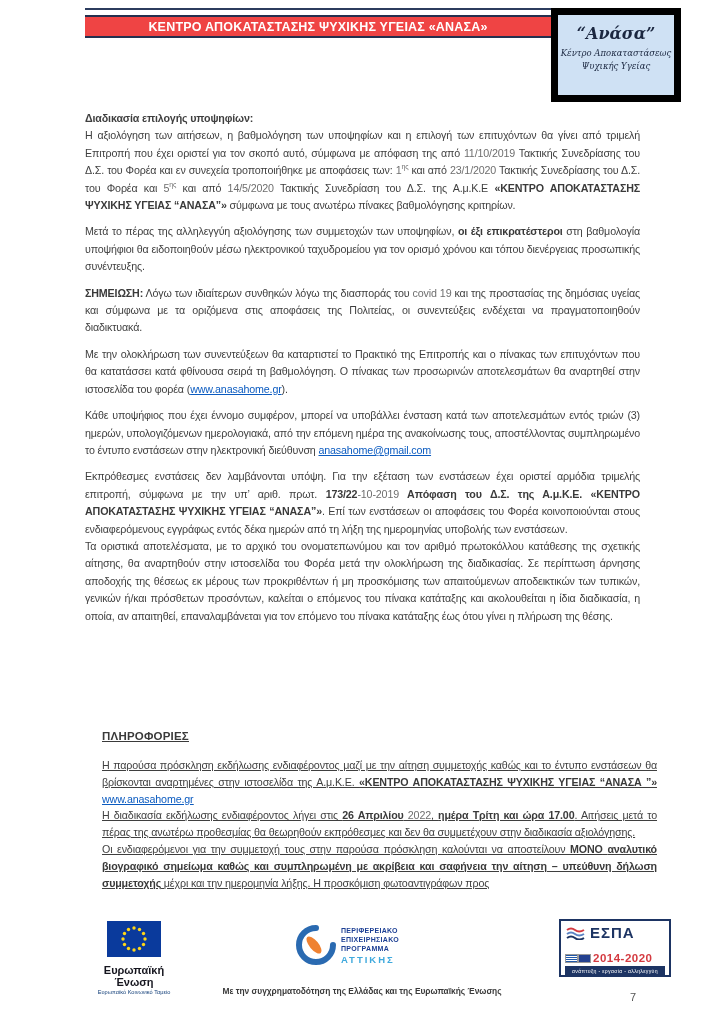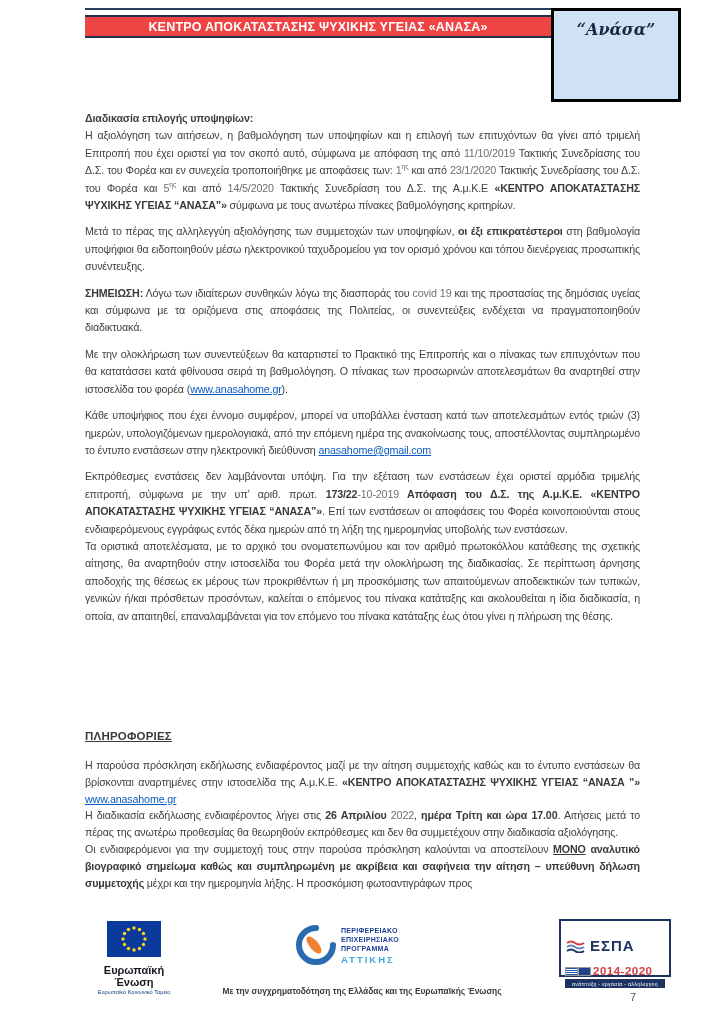--- a/index.html
+++ b/index.html
@@ -14,34 +14,34 @@
   .header-bar{
     position:absolute;left:85px;top:15px;width:466px;height:19px;
     background:#ef4444;border-top:2px solid #24304f;border-bottom:2px solid #24304f;
     display:flex;align-items:center;justify-content:center;
   }
   .header-bar .bar-title{
     color:#ffffff;font-weight:bold;font-size:12.5px;letter-spacing:.2px;white-space:nowrap;
   }
   .logo-box{
     position:absolute;left:551px;top:8px;width:130px;height:94px;
-    background:#cfe1f4;border:3px solid #000000;box-sizing:border-box;
+    background:#cfe1f4;border:7px solid #000000;box-sizing:border-box;
     text-align:center;color:#1b2740;
   }
   .logo-title{
     margin-top:9px;font-family:"DejaVu Serif","Liberation Serif",serif;
     font-style:italic;font-weight:bold;font-size:16px;
   }
   .logo-sub{
     font-family:"DejaVu Serif","Liberation Serif",serif;
     font-style:italic;font-size:8.5px;line-height:13px;margin-top:4px;
   }
   
   .content{position:absolute;left:85px;top:110px;width:555px;}
-  .content2{position:absolute;left:85px;top:730px;width:555px;}
+  .content2{position:absolute;left:102px;top:730px;width:555px;text-decoration:underline;}
   .para{
     text-align:justify;font-size:10.7px;line-height:17.4px;letter-spacing:-0.15px;
   }
   .content2 .para{line-height:16.8px;}
   .para.gap{margin-bottom:9px;}
   .para.head{font-weight:bold;}
   .r-b{font-weight:bold;color:#3a3a3a;}
   .r-u{text-decoration:underline;}
   .r-a{color:#6e6e6e;}
   .r-l{color:#0b5bc0;text-decoration:underline;}
@@ -53,21 +53,21 @@
   
   .footer-eu{position:absolute;left:95px;top:921px;width:78px;text-align:center;}
   .eu-label{font-size:11px;font-weight:bold;color:#15151e;margin-top:3px;}
   .eu-sublabel{font-size:5.6px;color:#14407a;margin-top:1px;}
   .footer-attiki{position:absolute;left:296px;top:925px;display:flex;align-items:center;gap:5px;}
   .attiki-text{text-align:left;}
   .attiki-line{font-size:7px;font-weight:bold;color:#1c3f94;line-height:9px;letter-spacing:.3px;}
   .attiki-line4{font-size:9.5px;font-weight:bold;color:#3fa9dd;letter-spacing:2px;margin-top:1px;}
   .footer-espa{
     position:absolute;left:559px;top:919px;width:112px;height:58px;
-    background:#fff;border:2px solid #1d3463;box-sizing:border-box;padding:16px 4px 2px 4px;
+    background:#fff;border:2px solid #1d3463;box-sizing:border-box;padding:3px 4px 2px 4px;
   }
   .espa-row1{display:flex;align-items:center;gap:3px;}
   .espa-name{font-size:15px;font-weight:bold;color:#1d3463;letter-spacing:1px;}
   .espa-row2{display:flex;align-items:center;gap:0;margin-top:11px;}
   .flag-gr{display:inline-block;width:11px;height:7px;
     background:repeating-linear-gradient(#2158a8 0 1px,#ffffff 1px 2px);border:.5px solid #999;}
   .flag-eu{display:inline-block;width:11px;height:7px;background:#23408f;border:.5px solid #999;}
   .espa-period{font-size:11.5px;font-weight:bold;color:#d43a40;letter-spacing:.5px;margin-left:2px;}
   .espa-tagline{
     margin-top:2px;background:#1d3463;color:#ffffff;font-size:5.2px;
@@ -83,20 +83,24 @@
 <body>
 
 <div class="page">
 
   <div class="top-line"></div>
   <div class="header-bar">
     <span class="bar-title">ΚΕΝΤΡΟ ΑΠΟΚΑΤΑΣΤΑΣΗΣ ΨΥΧΙΚΗΣ ΥΓΕΙΑΣ «ΑΝΑΣΑ»</span>
   </div>
   <div class="logo-box">
     <div class="logo-title">“Ανάσα”</div>
+    <div class="logo-sub">
+      <div>Κέντρο Αποκαταστάσεως</div>
+      <div>Ψυχικής Υγείας</div>
+    </div>
   </div>
 
   <div class="content">
     <div class="para head">Διαδικασία επιλογής υποψηφίων:</div>
     <div>
         <div class="para gap"><span>Η αξιολόγηση των αιτήσεων, η βαθμολόγηση των υποψηφίων και η επιλογή των επιτυχόντων θα γίνει από τριμελή Επιτροπή που έχει οριστεί για τον σκοπό αυτό, σύμφωνα με απόφαση της από </span><span class="r-a">11/10/2019</span><span> Τακτικής Συνεδρίασης του Δ.Σ. του Φορέα και εν συνεχεία τροποποιήθηκε με αποφάσεις των: </span><span class="r-a">1</span><span class="r-a r-sup">ης</span><span> και από </span><span class="r-a">23/1/2020</span><span> Τακτικής Συνεδρίασης του Δ.Σ. του Φορέα και </span><span class="r-a">5</span><span class="r-a r-sup">ης</span><span> και από </span><span class="r-a">14/5/2020</span><span> Τακτικής Συνεδρίαση του Δ.Σ. της Α.μ.Κ.Ε </span><span class="r-b">«ΚΕΝΤΡΟ ΑΠΟΚΑΤΑΣΤΑΣΗΣ ΨΥΧΙΚΗΣ ΥΓΕΙΑΣ “ΑΝΑΣΑ”»</span><span> σύμφωνα με τους ανωτέρω πίνακες βαθμολόγησης κριτηρίων.</span></div>
         <div class="para gap"><span>Μετά το πέρας της αλληλεγγύη αξιολόγησης των συμμετοχών των υποψηφίων, </span><span class="r-b">οι έξι επικρατέστεροι</span><span> στη βαθμολογία υποψήφιοι θα ειδοποιηθούν μέσω ηλεκτρονικού ταχυδρομείου για τον ορισμό χρόνου και τόπου διενέργειας προσωπικής συνέντευξης.</span></div>
         <div class="para gap"><span class="r-b">ΣΗΜΕΙΩΣΗ:</span><span> Λόγω των ιδιαίτερων συνθηκών λόγω της διασποράς του </span><span class="r-a">covid 19</span><span> και της προστασίας της δημόσιας υγείας και σύμφωνα με τα οριζόμενα στις αποφάσεις της Πολιτείας, οι συνεντεύξεις ενδέχεται να  πραγματοποιηθούν διαδικτυακά.</span></div>
         <div class="para gap"><span>Με την ολοκλήρωση των συνεντεύξεων θα καταρτιστεί το Πρακτικό της Επιτροπής και ο πίνακας των επιτυχόντων που θα κατατάσσει κατά φθίνουσα σειρά τη βαθμολόγηση. Ο πίνακας των προσωρινών αποτελεσμάτων θα αναρτηθεί στην ιστοσελίδα του φορέα (</span><span class="r-l">www.anasahome.gr</span><span>).</span></div>
         <div class="para gap"><span>Κάθε υποψήφιος που έχει έννομο συμφέρον, μπορεί να υποβάλλει ένσταση κατά των αποτελεσμάτων εντός τριών (3) ημερών, υπολογιζόμενων ημερολογιακά, από την επόμενη ημέρα της ανακοίνωσης τους, αποστέλλοντας συμπληρωμένο το έντυπο ενστάσεων στην ηλεκτρονική διεύθυνση </span><span class="r-l">anasahome@gmail.com</span></div>

